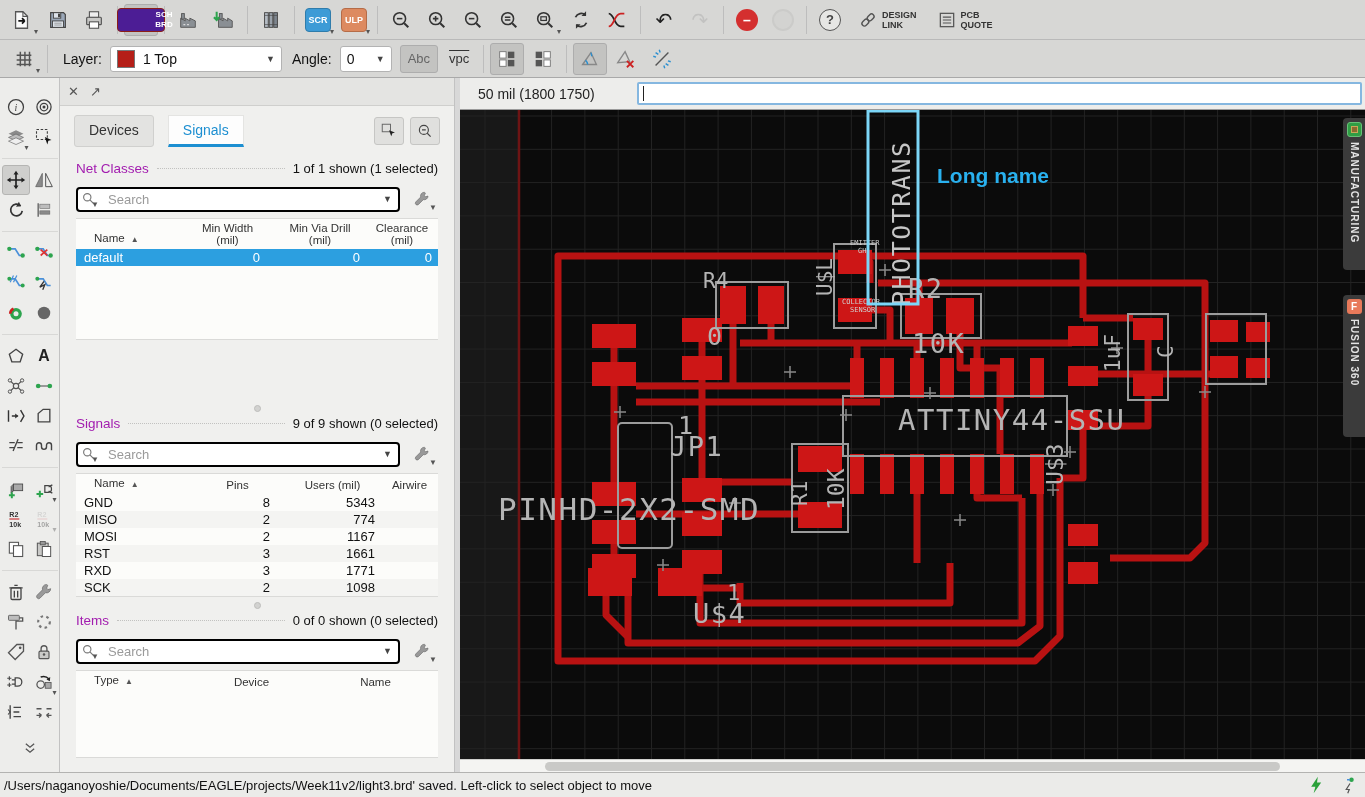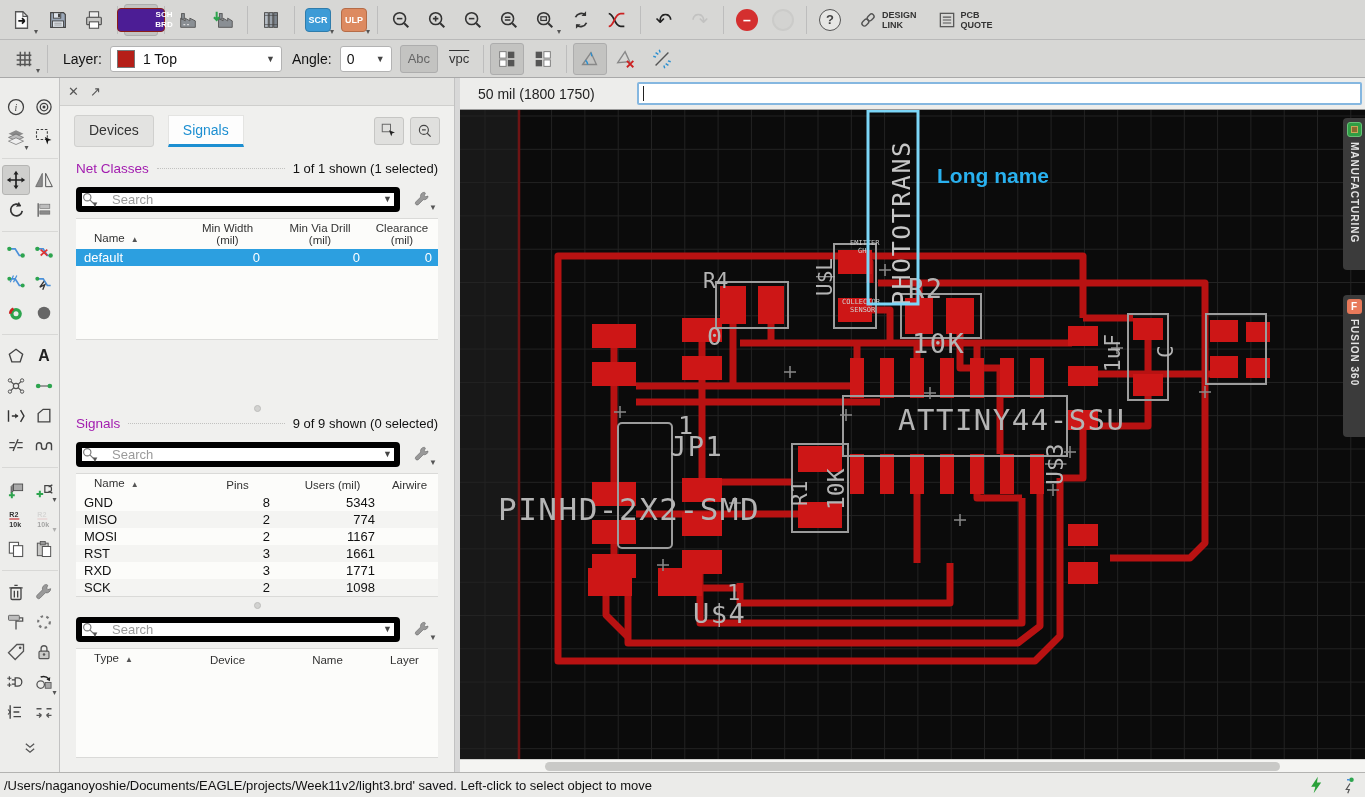--- a/index.html
+++ b/index.html
@@ -58,37 +58,37 @@
   .tab.active { background:#fdfdfd; color:#1d8fd1; border-color:#e4e4e2; border-bottom:3px solid #1d8fd1; border-radius:0; }
   #tabs-spacer { flex:1; }
   .panel-iconbtn { width:30px; height:28px; background:#e0e0de; border:1px solid #c6c6c4; border-radius:3px; display:flex; align-items:center; justify-content:center; margin-left:6px; }
   .section { margin:0 16px; }
   .sec-title { display:flex; align-items:baseline; margin-top:13px; height:20px; }
   .sec-name { font-size:13.5px; color:#a21caf; white-space:nowrap; }
   .leader { flex:1; border-bottom:1px dotted #c2c2c0; margin:0 8px; transform:translateY(-4px); }
   .sec-summary { font-size:13px; color:#111; white-space:nowrap; }
   .search-row { display:flex; align-items:center; margin-top:5px; }
   .search-wrap { position:relative; flex:1; }
-  .search-input { width:100%; height:25px; border:6px solid #000000; border-radius:4px; background:#fff; padding:0 20px 0 30px; font-size:13px; color:#333; }
+  .search-input { width:100%; height:25px; border:2px solid #000000; border-radius:4px; background:#fff; padding:0 20px 0 30px; font-size:13px; color:#333; }
   .search-input::placeholder { color:#9a9a9a; }
   .mag { position:absolute; left:6px; top:5px; }
   .magcaret { position:absolute; left:15px; top:13px; font-size:8px; color:#555; }
   .searchcaret { position:absolute; right:8px; top:7px; font-size:9px; color:#444; }
   .wrench-btn { width:32px; height:26px; display:flex; align-items:center; justify-content:center; position:relative; margin-left:6px; }
   .tablewrap { background:#fcfcfa; border-top:1px solid #dadad8; border-bottom:1px solid #dadad8; margin-top:6px; }
   .thead { display:grid; font-size:11.5px; color:#333; align-items:end; padding:3px 4px; }
   .thead .c { text-align:center; line-height:12px; }
   .thead .l { text-align:left; padding-left:14px; }
   .trow { display:grid; font-size:13px; color:#111; height:17px; align-items:center; padding:0 4px; }
   .trow .num { text-align:right; padding-right:10px; }
   .trow.sel { background:#2c9fe0; color:#fff; }
   .trow.alt { background:#f4f4f2; }
   .nc-grid { grid-template-columns:105px 85px 100px 1fr; }
   .sig-grid { grid-template-columns:115px 85px 105px 1fr; }
-  .it-grid { grid-template-columns:95px 105px 95px 1fr; }
+  .it-grid { grid-template-columns:95px 105px 95px 1fr;gap:24px; }
   .dotrow { display:flex; justify-content:center; align-items:center; height:12px; }
   .dragdot { width:7px; height:7px; border-radius:50%; background:#d2d2d0; border:1px solid #bdbdbb; }
   .sortglyph { font-size:8px; color:#555; margin-left:6px; }
   .clip { overflow:hidden; white-space:nowrap; }
 
   
   #canvas-topbar { left:460px; top:78px; width:905px; height:32px; background:#ededeb; border-bottom:1px solid #9a9a9a; display:flex; align-items:center; }
   #coord-readout { font-size:14px; color:#222; margin-left:18px; white-space:nowrap; }
   #command-wrap { position:relative; margin-left:42px; flex:1; margin-right:3px; }
   #command-input { width:100%; height:23px; background:#fff; border:2px solid #85b7e0; border-radius:2px; font-size:13px; padding:0 4px; }
@@ -782,20 +782,25 @@
             <div class="num"></div>
           </div>
         </div>
     </div>
   </div>
   <div class="dotrow" style="margin-top:2px">
       <div class="dragdot"></div>
     </div>
 
   <div class="section" style="flex:1; display:flex; flex-direction:column">
+    <div class="sec-title" style="margin-top:2px">
+      <span class="sec-name">Items</span>
+      <span class="leader"></span>
+      <span class="sec-summary">0 of 0 shown (0 selected)</span>
+    </div>
     <div class="search-row">
       <div class="search-wrap">
         <input class="search-input" placeholder="Search" style="">
         <svg class="mag" viewBox="0 0 16 16" width="13" height="13">
             <circle cx="6.5" cy="6.5" r="4.5" fill="none" stroke="#777" stroke-width="1.4"></circle>
             <path d="M10 10l4 4" stroke="#777" stroke-width="1.6"></path>
           </svg>
         <span class="magcaret">▼</span>
         <span class="searchcaret">▼</span>
       </div>

